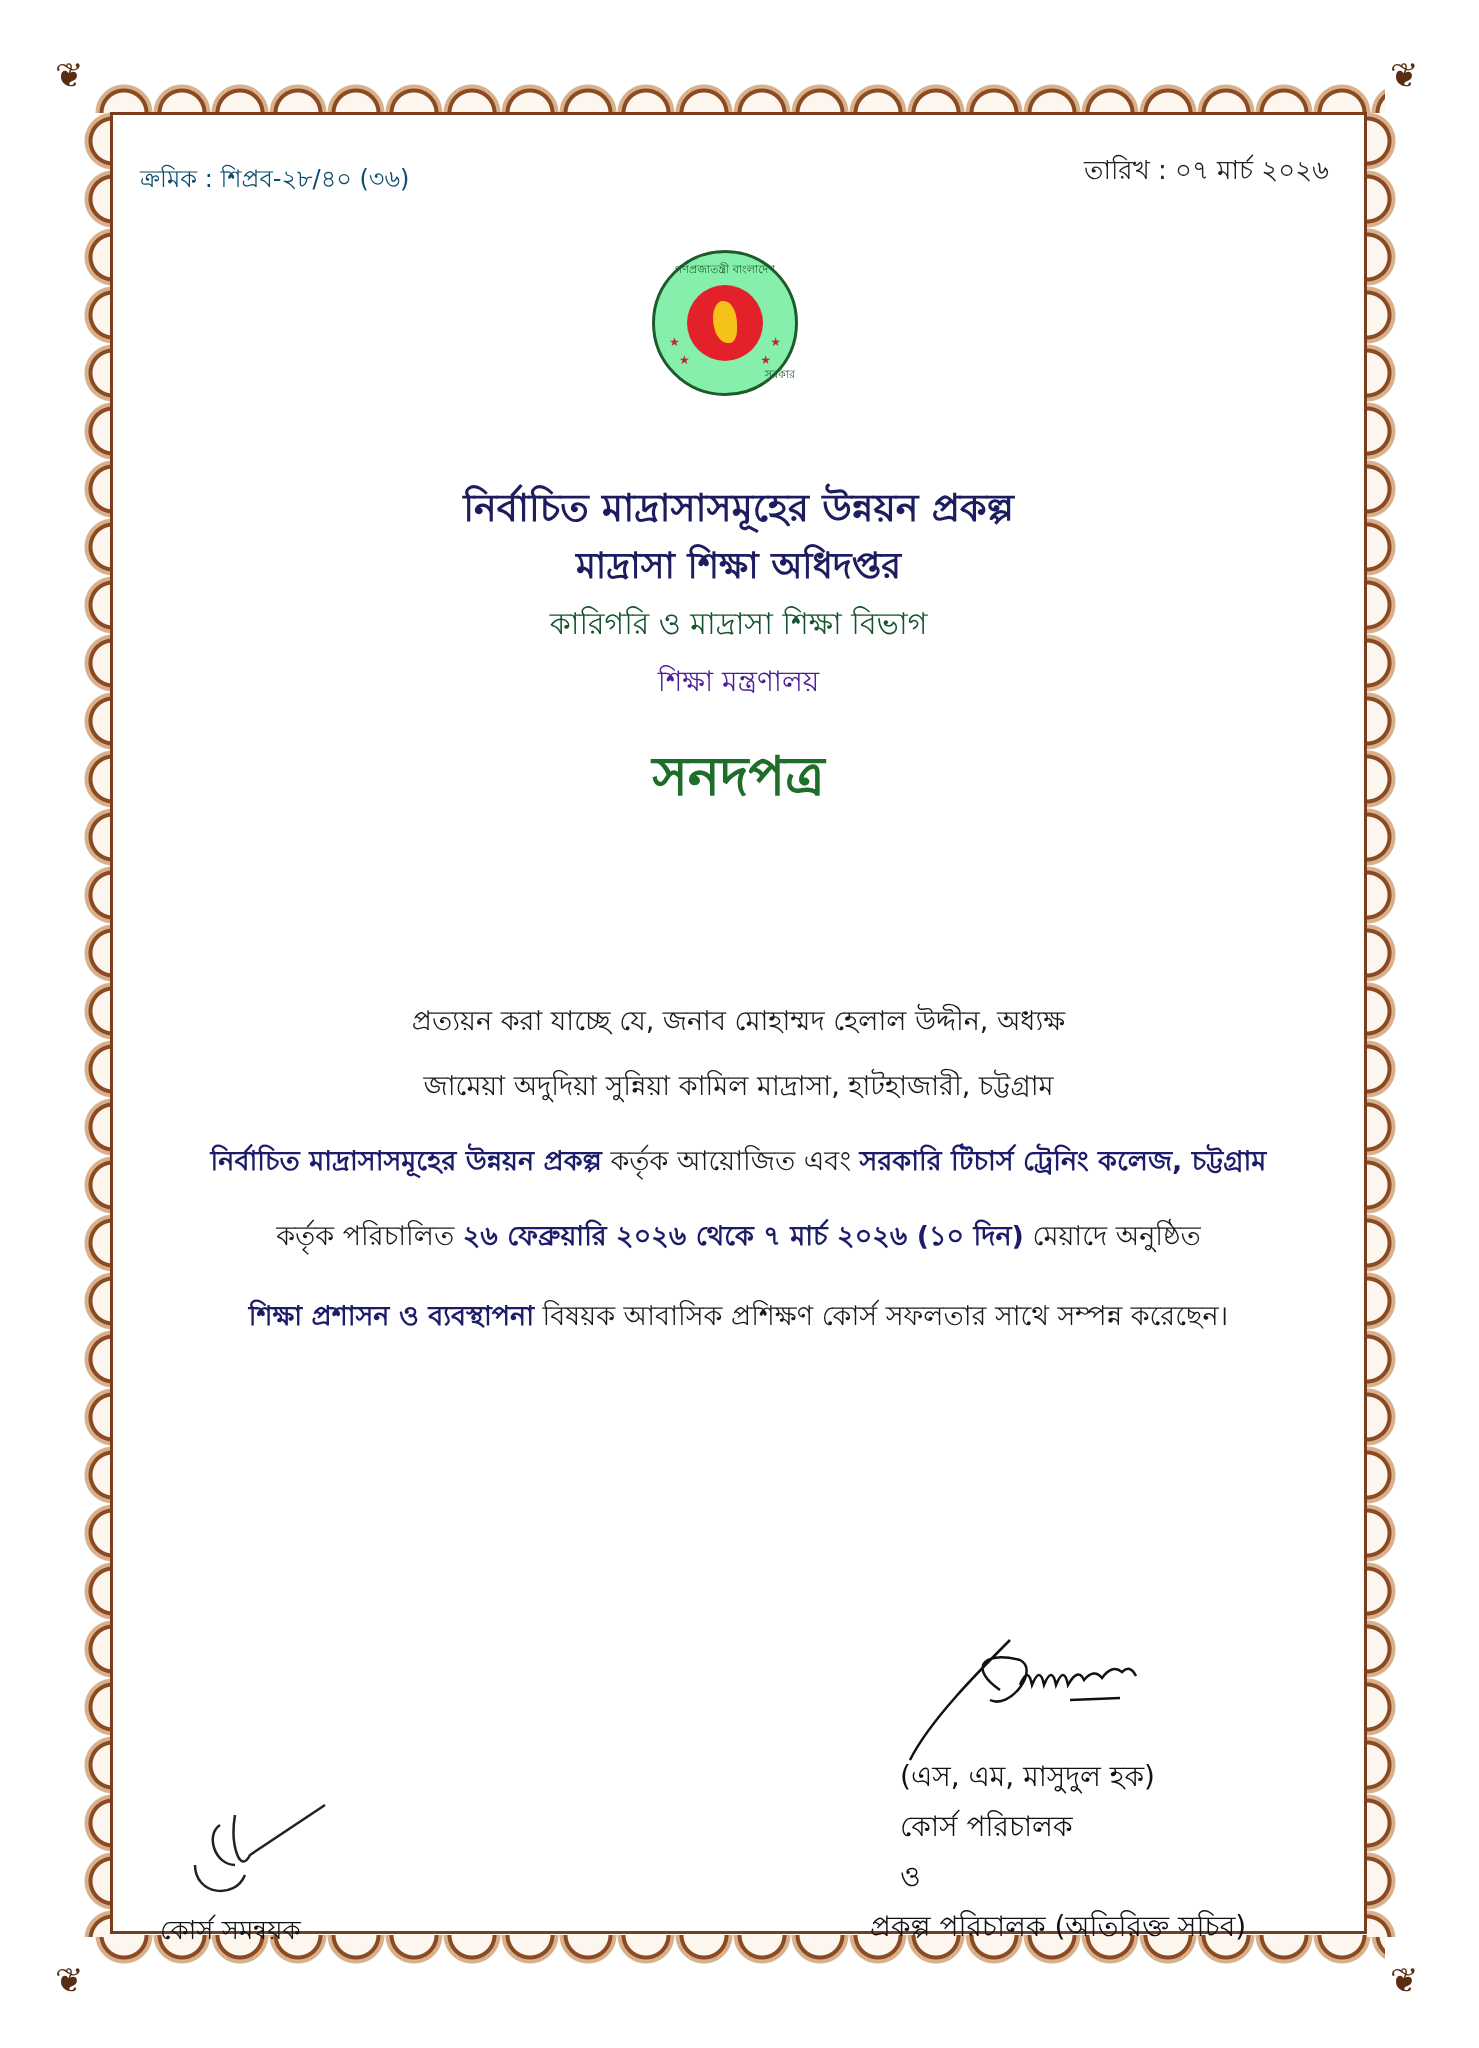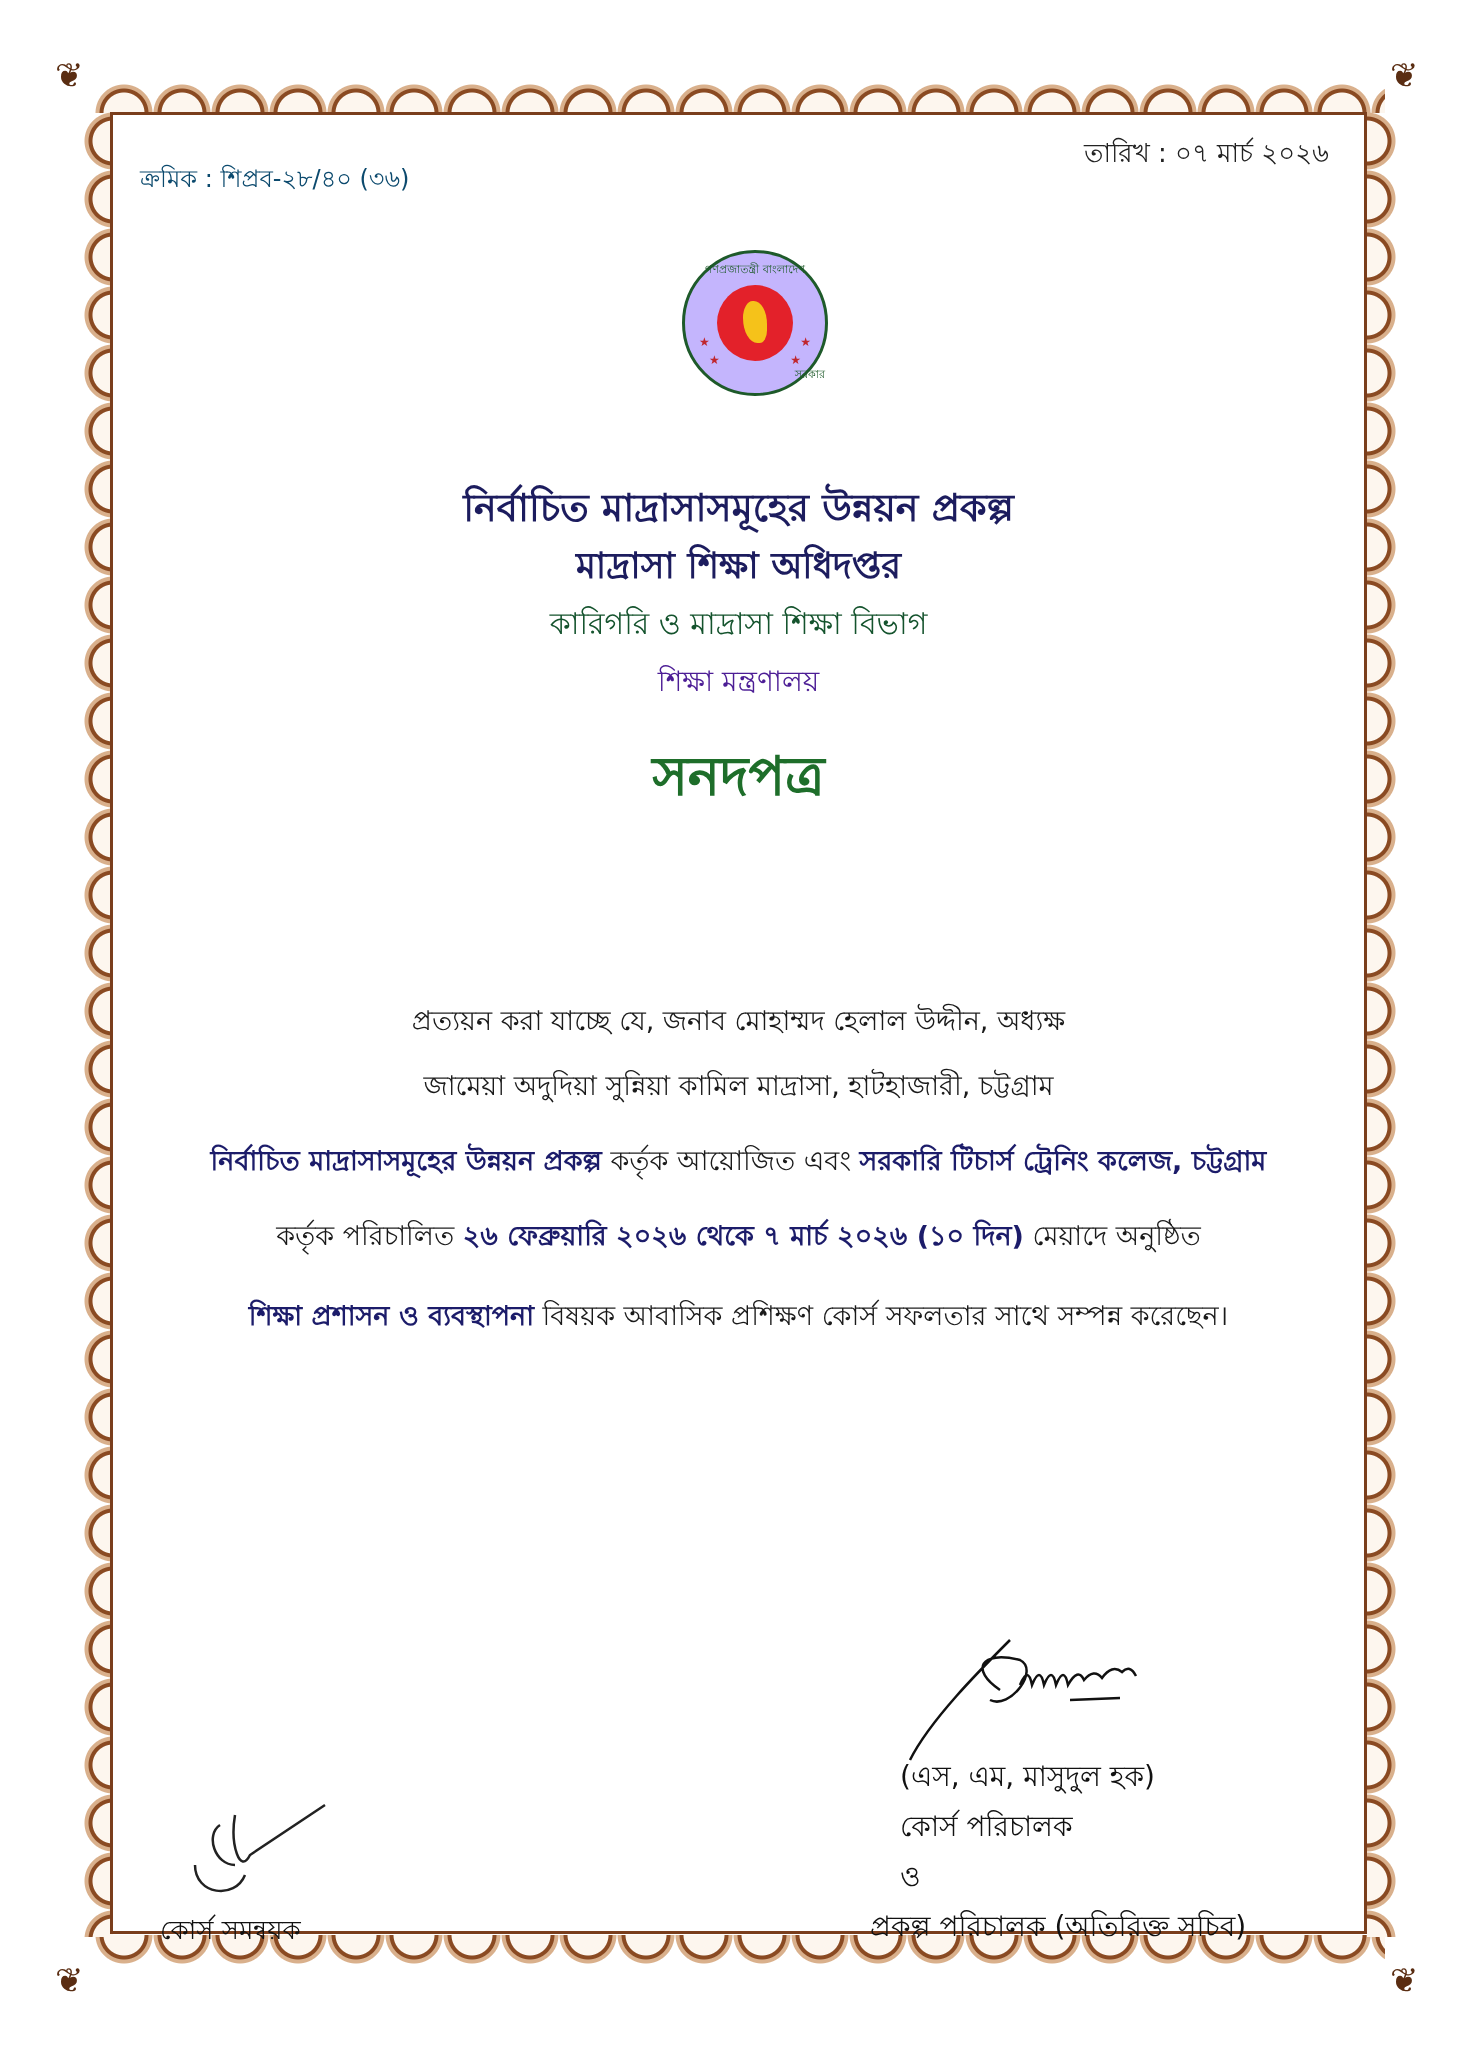--- a/index.html
+++ b/index.html
@@ -12,23 +12,23 @@
   .scallop-bottom { top:1935px; transform:scaleY(-1); }
   .scallop-left, .scallop-right { position:absolute; top:112px; width:58px; height:1825px;
      background: radial-gradient(circle at 58px 29px, #fdf6ee 0 20px, #8a4a22 21px 24px, #d9b08c 25px 28px, transparent 29px);
      background-size:58px 58px; background-repeat:repeat-y; }
   .scallop-left { left:55px; }
   .scallop-right { left:1367px; transform:scaleX(-1); }
   .inner-frame { position:absolute; left:110px; top:112px; width:1257px; height:1822px;
      border:3px solid #7a3e1c; box-sizing:border-box; background:#fff; }
   .corner { position:absolute; font-size:34px; color:#5a2d12; }
   .serial { position:absolute; left:140px; top:160px; font-size:24px; color:#0c4a6e; }
-  .date { position:absolute; right:150px; top:133px; font-size:26px; color:#222; }
-  .emblem { position:absolute; left:682px; top:250px; width:140px; height:140px; border-radius:50%;
-     border:3px solid #1e5a2a; background:#c4b5fd; }
+  .date { position:absolute; right:150px; top:150px; font-size:26px; color:#222; }
+  .emblem { position:absolute; left:652px; top:250px; width:140px; height:140px; border-radius:50%;
+     border:3px solid #1e5a2a; background:#86efac; }
   .emblem-red { position:absolute; left:32px; top:32px; width:76px; height:76px; border-radius:50%; background:#e3212a; }
   .emblem-map { position:absolute; left:26px; top:16px; width:24px; height:42px; background:#f5c21a;
      border-radius:40% 55% 30% 60%; }
   .emblem-text-top { position:absolute; left:0; top:8px; width:140px; text-align:center; font-size:11px; color:#1e5a2a; }
   .emblem-text-bottom { position:absolute; left:0; bottom:8px; width:140px; text-align:right; font-size:11px; color:#1e5a2a; }
   .star { position:absolute; color:#c0262d; font-size:12px; }
   .center { position:absolute; left:110px; width:1257px; text-align:center; }
   .h1 { top:478px; font-size:38px; color:#1c1c5e; font-weight:bold; }
   .h2 { top:538px; font-size:36px; color:#1c1c5e; font-weight:bold; }
   .h3 { top:600px; font-size:30px; color:#14532d; }

